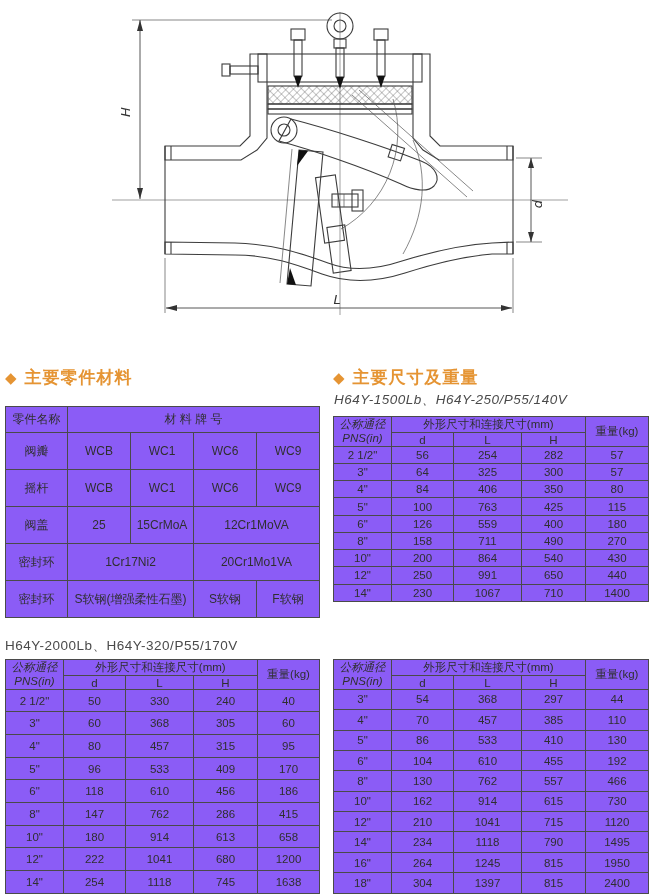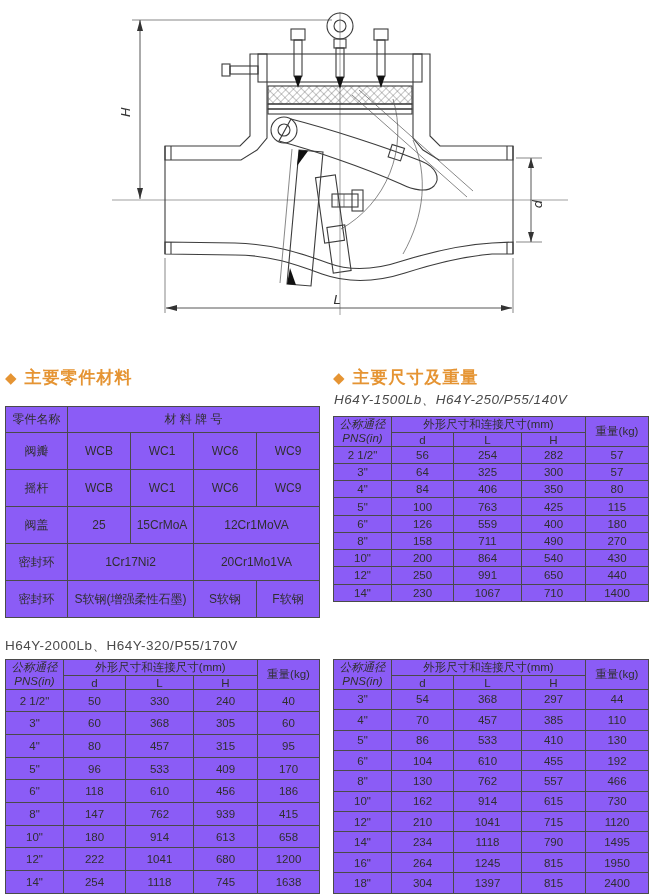--- a/index.html
+++ b/index.html
@@ -351,21 +351,21 @@
           <td>6"</td>
           <td>118</td>
           <td>610</td>
           <td>456</td>
           <td>186</td>
         </tr>
         <tr>
           <td>8"</td>
           <td>147</td>
           <td>762</td>
-          <td>939</td>
+          <td>286</td>
           <td>415</td>
         </tr>
         <tr>
           <td>10"</td>
           <td>180</td>
           <td>914</td>
           <td>613</td>
           <td>658</td>
         </tr>
         <tr>

